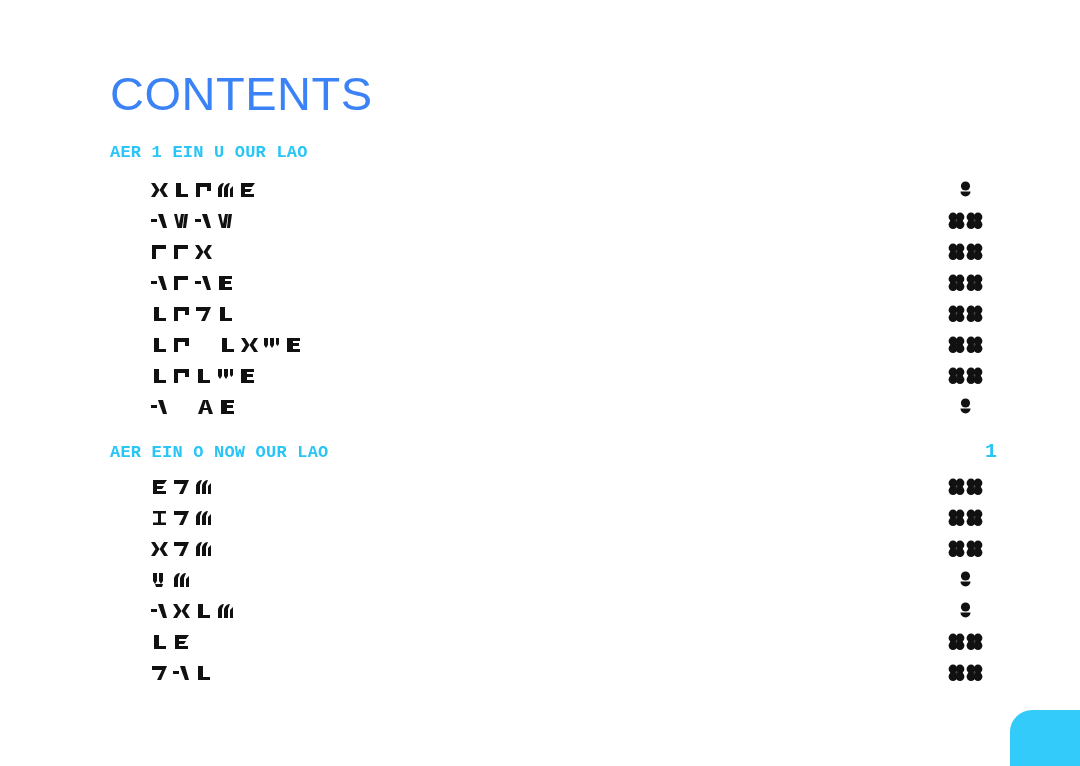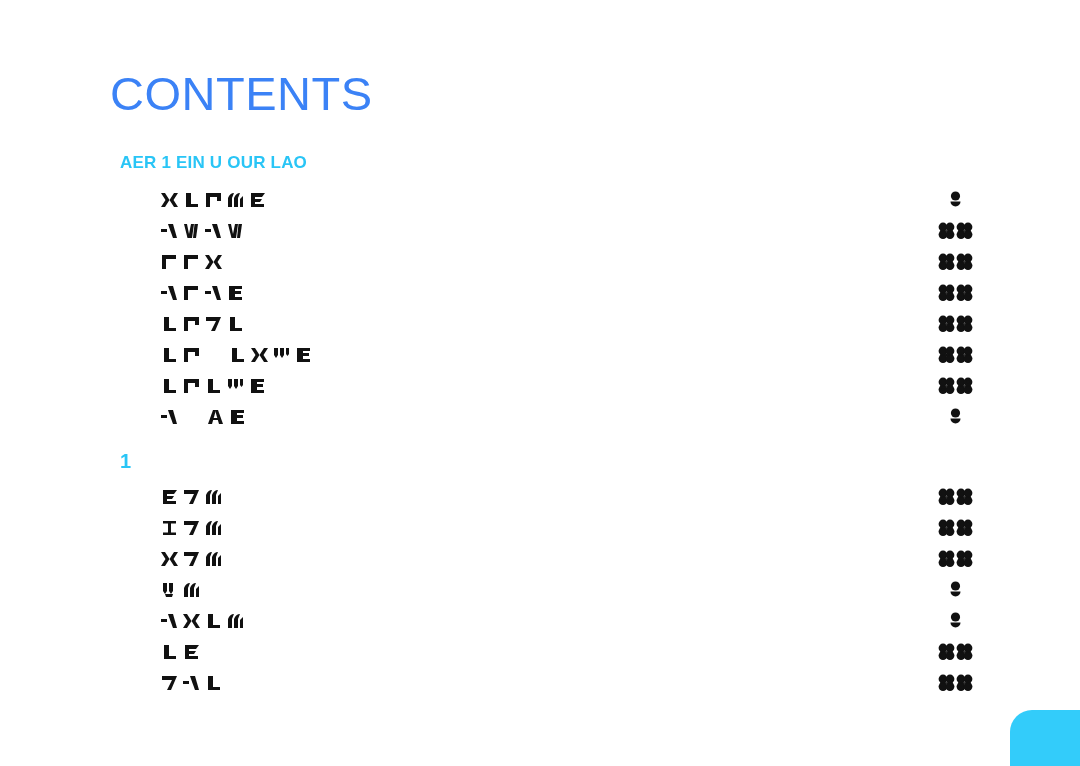--- a/index.html
+++ b/index.html
@@ -34,21 +34,21 @@
     white-space: nowrap;
   }
 
   .toc {
     position: absolute;
     left: 110px;
     top: 143px;
     width: 890px;
   }
 
-  .section { margin: 10px; }
+  .section { margin: 0; font-family: Liberation Mono, monospace; }
   .section + .section { margin-top: 18px; }
 
   .section-head {
     display: flex;
     align-items: baseline;
     justify-content: space-between;
     height: 26px;
     margin-bottom: 5px;
   }
   .section-head-label {
@@ -508,20 +508,21 @@
                 <circle cx="8.5" cy="6" r="1.6" fill="#fff"></circle>
                 <path d="M3.5 11.5 L13.5 11.5 A5 5 0 0 1 3.5 11.5 Z"></path>
               </svg>
             </span>
         </span>
       </div>
     </div>
 
     <div class="section">
       <div class="section-head">
+        <span class="section-head-label">AER  EIN O NOW OUR LAO</span>
         <span class="section-head-page">1</span>
       </div>
 
       <div class="entry">
         <span class="entry-label glyph-run">
           <span class="glyph">
               <svg viewBox="0 0 19 22">
                 <path d="M3 4 L17 4 L14 8 L7 8 L7 10 L14 10 L12 13 L7 13 L7 15 L16 15 L16 18 L3 18 Z"></path>
               </svg>
             </span>

